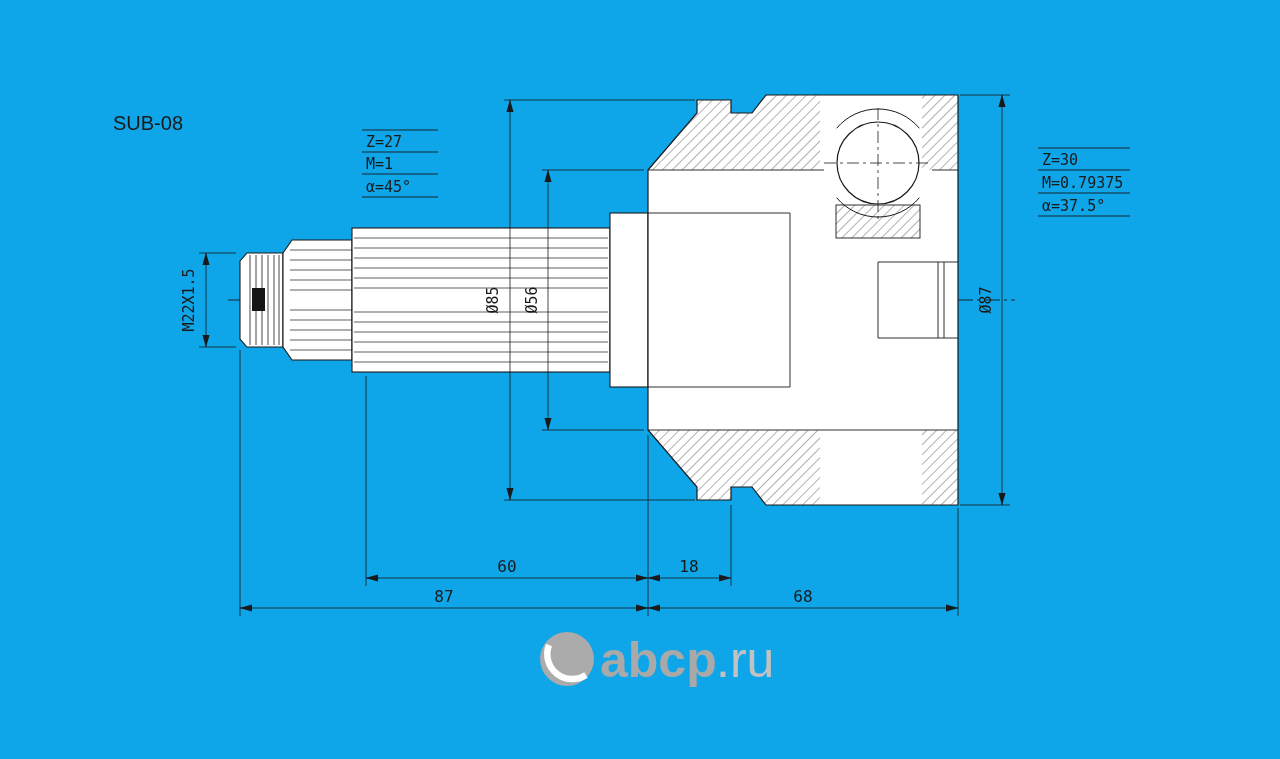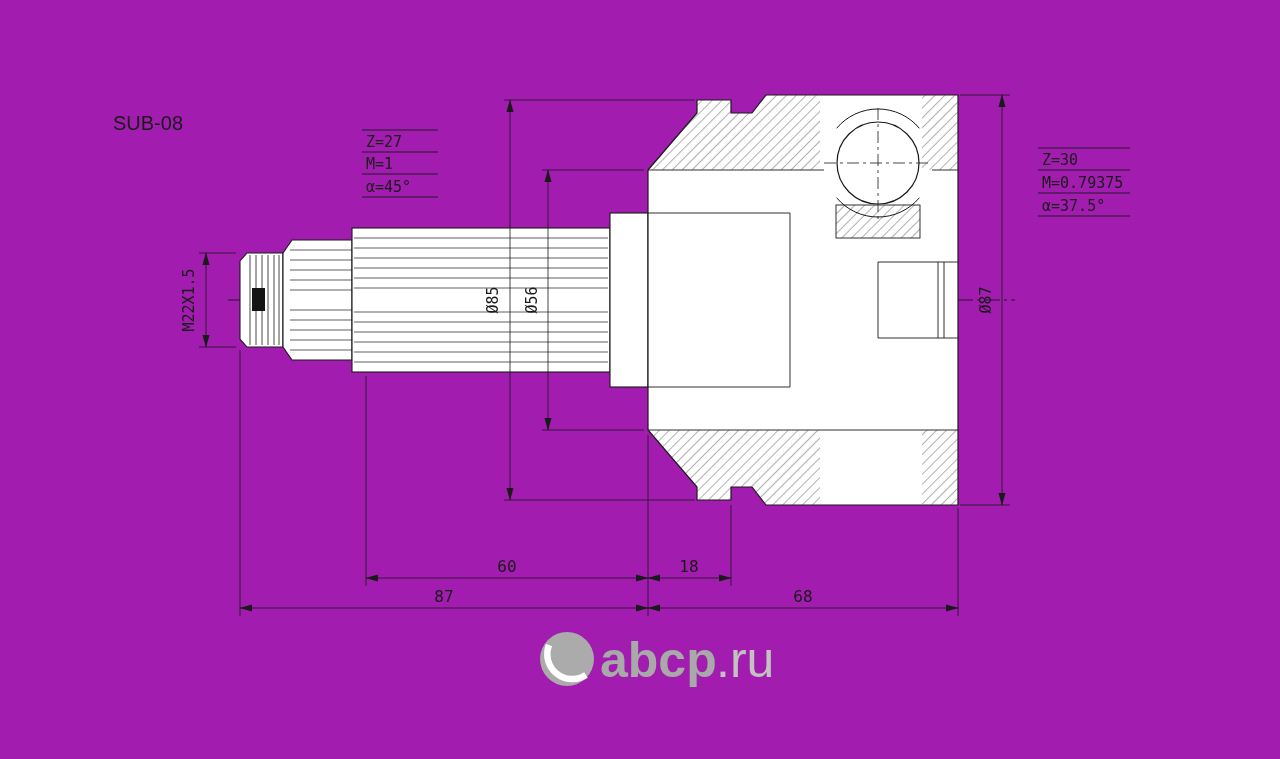--- a/index.html
+++ b/index.html
@@ -1,16 +1,16 @@
 <!DOCTYPE html>
 <html><head>
 <meta charset="utf-8">
 <style>
   html,body{margin:0;padding:0;background:#fff;}
-  .page{position:relative;width:1280px;height:759px;background:#a21caf;overflow:hidden;
+  .page{position:relative;width:1280px;height:759px;background:#0ea5e9;overflow:hidden;
         font-family:"DejaVu Sans Mono", monospace;}
   svg text{fill:#1a1a1a;}
   .cad{font-family:"DejaVu Sans Mono", monospace;font-size:15px;}
   .cad-dim{font-family:"DejaVu Sans Mono", monospace;font-size:16px;}
   .partno{font-family:"Liberation Sans", sans-serif;font-size:20px;}
   .wm-bold{font-family:"Liberation Sans", sans-serif;font-size:50px;font-weight:bold;fill:#a9a9a9;}
   .wm-lite{font-family:"Liberation Sans", sans-serif;font-size:50px;font-weight:normal;fill:#c2c2c2;}
 </style>
 </head>
 <body>

